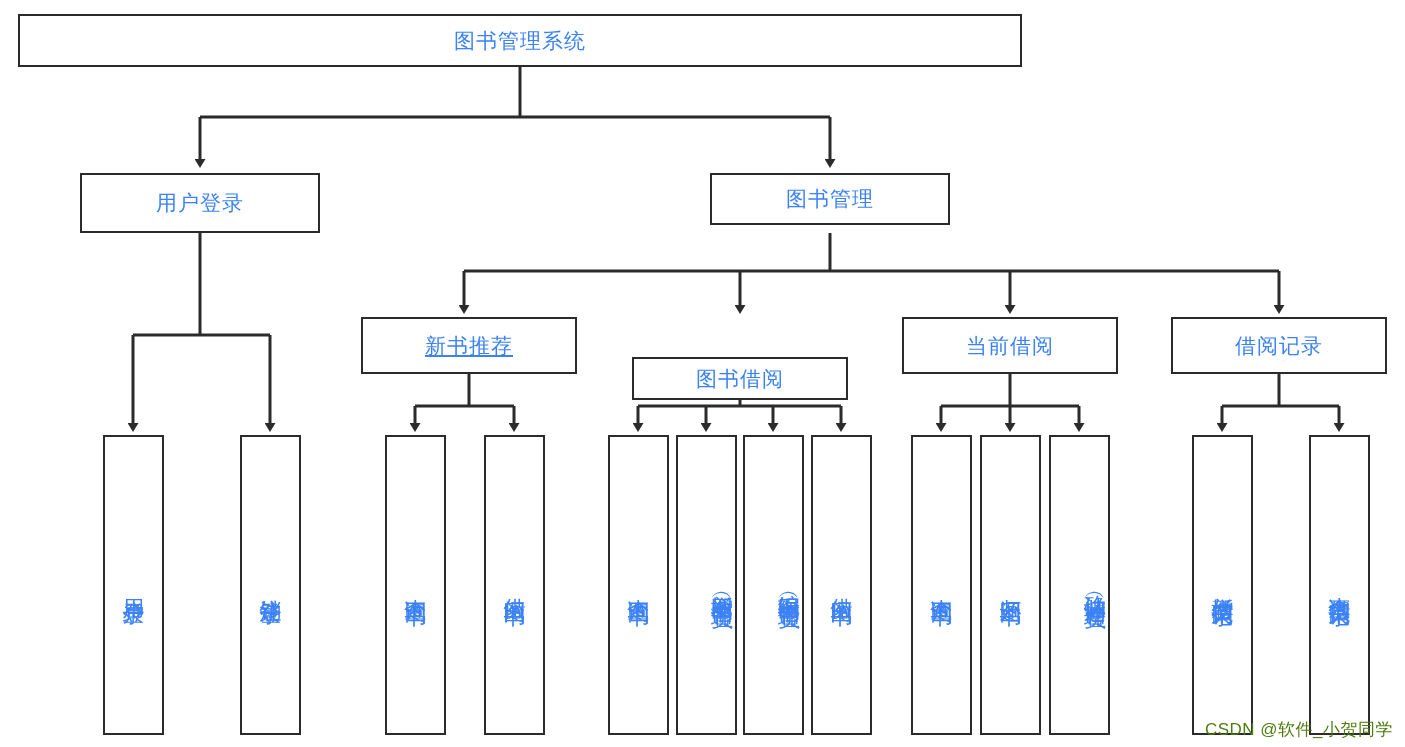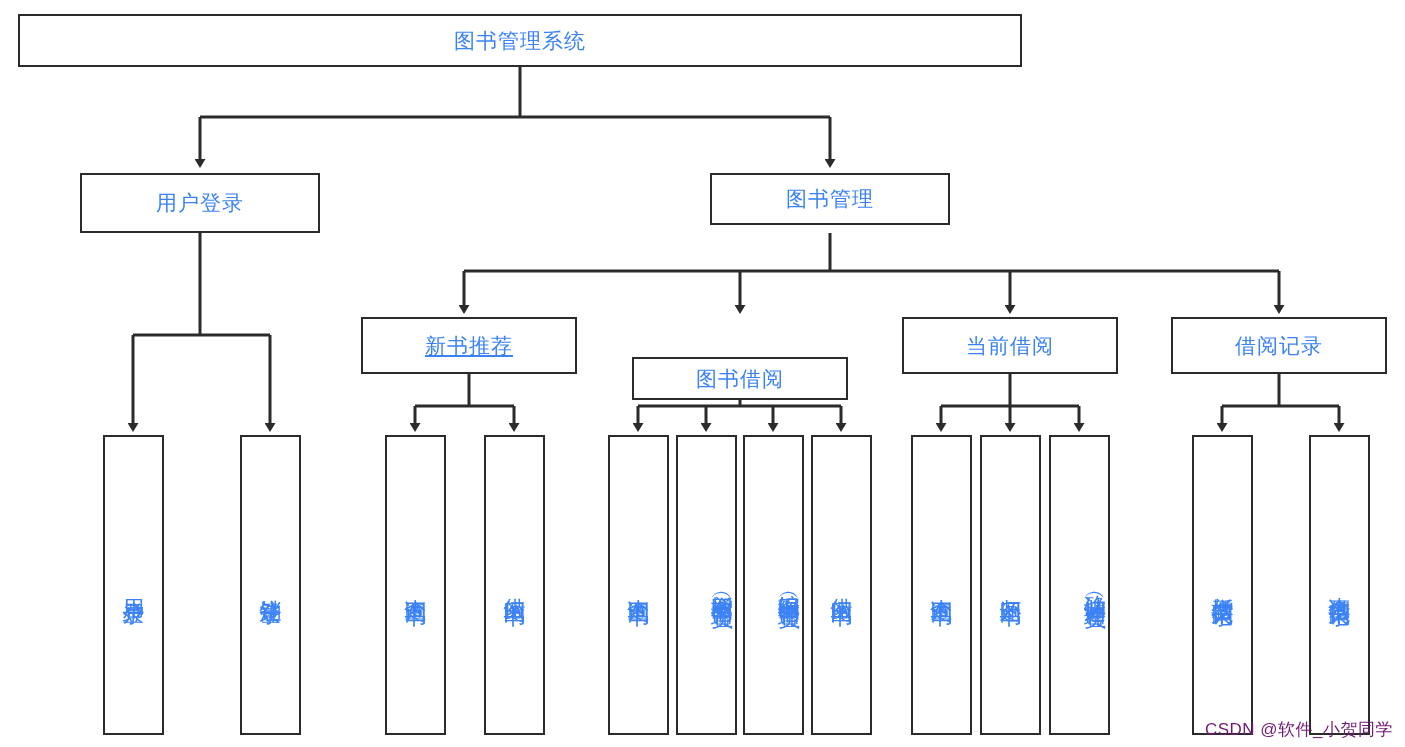--- a/index.html
+++ b/index.html
@@ -51,21 +51,21 @@
   }
   .node-v.tall {
     align-items: flex-start;
     padding-top: 6px;
   }
   .watermark {
     position: absolute;
     right: 12px;
     bottom: 6px;
     font-size: 17px;
-    color: #701a75;
+    color: #4d7c0f;
     z-index: 5;
     white-space: nowrap;
     letter-spacing: 0.5px;
   }
 </style>
 </head>
 <body>
 
 <div id="canvas">
 

